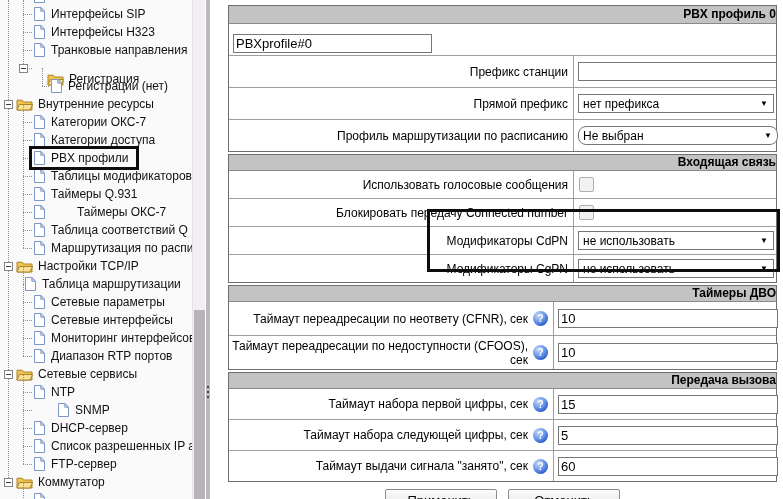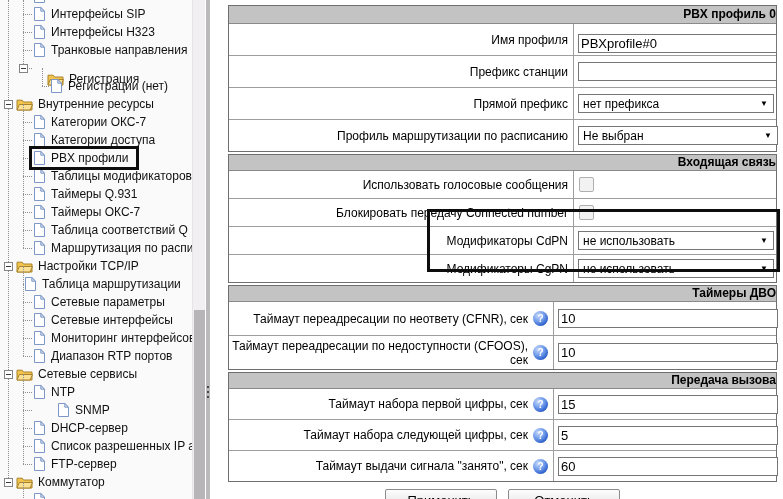--- a/index.html
+++ b/index.html
@@ -174,21 +174,21 @@
         <span class="ic">
           <svg width="13" height="16" viewBox="0 0 13 16">
             <path d="M1.5 1.5h6.3l3.7 3.7v9.3h-10z" fill="#ffffff" stroke="#7d97c6"></path>
             <path d="M7.8 1.5v3.7h3.7z" fill="#d9e3f5" stroke="#7d97c6"></path>
           </svg>
         </span>
         <span class="slabel">Таймеры Q.931</span>
       </div>
       <div class="vline" style="left: 23px; top: 194px; height: 18px;"></div>
       <div class="hline" style="left: 23px; top: 212px; width: 9px;"></div>
-      <div class="srow" style="top: 203px; padding-left: 33px;">
+      <div class="srow" style="top: 203px; padding-left: 33px; gap: 26px;">
         <span class="ic">
           <svg width="13" height="16" viewBox="0 0 13 16">
             <path d="M1.5 1.5h6.3l3.7 3.7v9.3h-10z" fill="#ffffff" stroke="#7d97c6"></path>
             <path d="M7.8 1.5v3.7h3.7z" fill="#d9e3f5" stroke="#7d97c6"></path>
           </svg>
         </span>
         <span class="slabel">Таймеры ОКС-7</span>
       </div>
       <div class="vline" style="left: 23px; top: 212px; height: 18px;"></div>
       <div class="hline" style="left: 23px; top: 230px; width: 9px;"></div>
@@ -374,23 +374,20 @@
   <div id="splitter">
     <span class="sdot" style="top:386px"></span>
     <span class="sdot" style="top:391px"></span>
     <span class="sdot" style="top:396px"></span>
   </div>
 
   <div id="main">
       <div class="sec">
         <div class="sec-h" style="height: 17px; line-height: 17px;">PBX профиль 0</div>
         <div class="frow" style="height: 31px; grid-template-columns: 345px 1fr;">
-          <div class="lcell">
-            <span class="flabel">Имя профиля</span>
-          </div>
           <div class="vcell">
             <input type="text" class="txt" value="PBXprofile#0" style="width: 193px; margin-top: 7px;">
           </div>
         </div>
         <div class="frow" style="height: 31px; grid-template-columns: 345px 1fr;">
           <div class="lcell">
             <span class="flabel">Префикс станции</span>
           </div>
           <div class="vcell">
             <input type="text" class="txt" value="" style="width: 193px;">
@@ -405,21 +402,21 @@
               <span class="seltext">нет префикса</span>
               <span class="ar">▼</span>
             </div>
           </div>
         </div>
         <div class="frow" style="height: 31px; grid-template-columns: 345px 1fr;">
           <div class="lcell">
             <span class="flabel">Профиль маршрутизации по расписанию</span>
           </div>
           <div class="vcell">
-            <div class="sel" style="width: 200px;">
+            <div class="sel" style="width: 200px; border-radius: 8px;">
               <span class="seltext">Не выбран</span>
               <span class="ar">▼</span>
             </div>
           </div>
         </div>
       </div>
       <div class="sec">
         <div class="sec-h" style="height: 15px; line-height: 15px;">Входящая связь</div>
         <div class="frow" style="height: 27px; grid-template-columns: 345px 1fr;">
           <div class="lcell">

